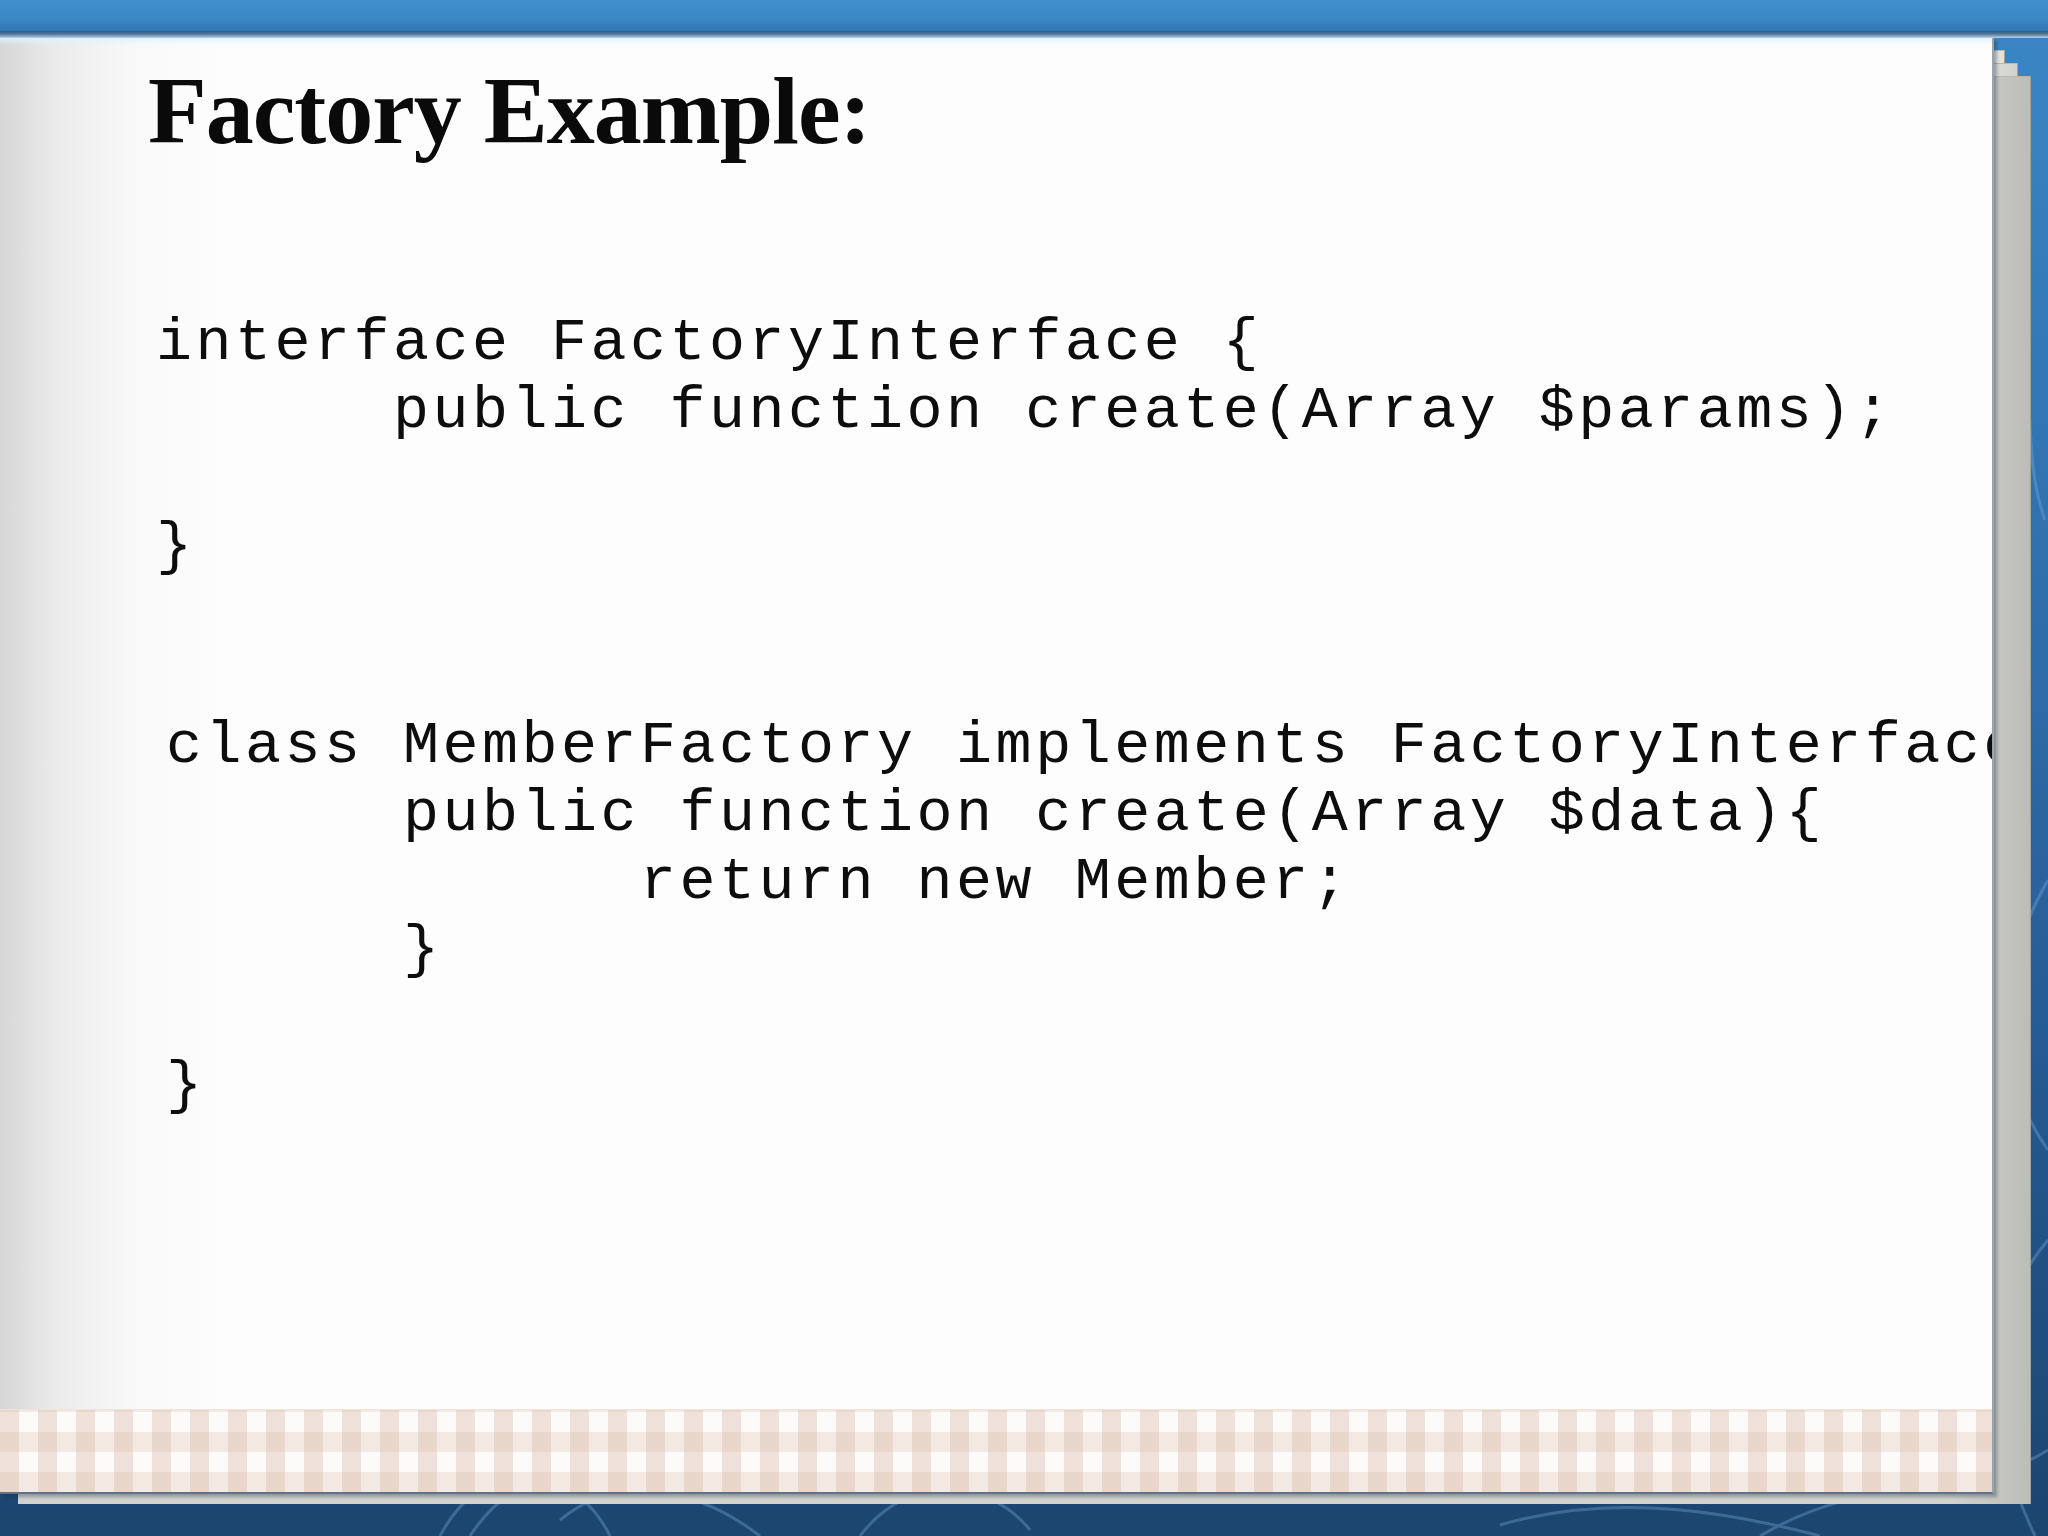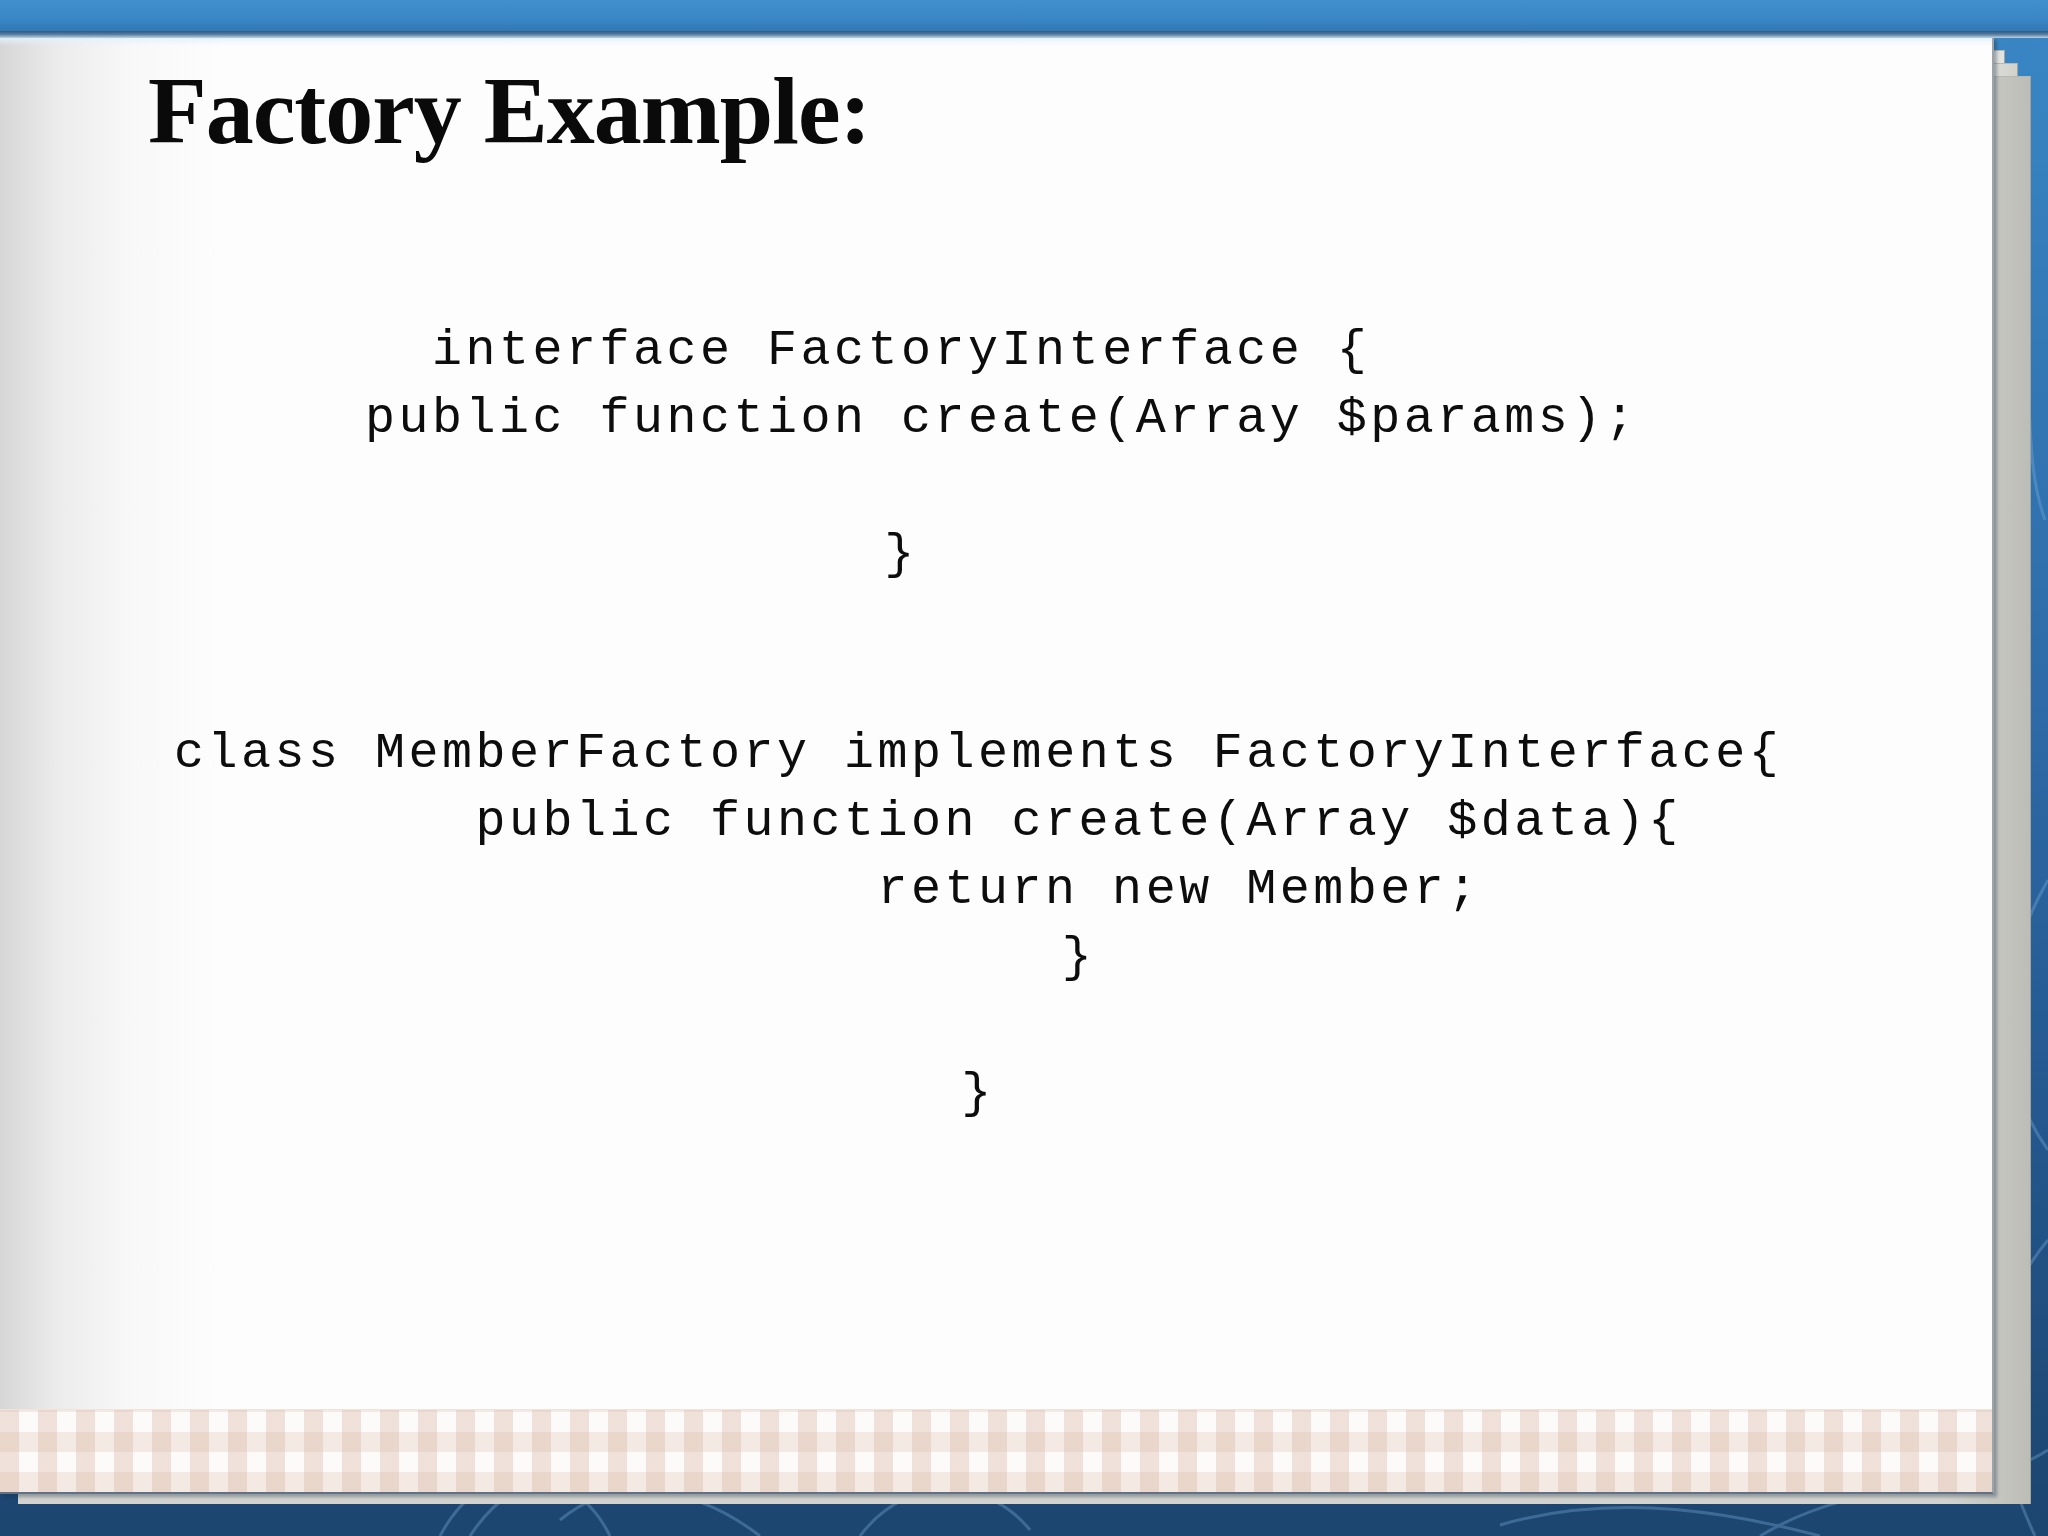--- a/index.html
+++ b/index.html
@@ -2,21 +2,20 @@
 <html><head>
 <meta charset="utf-8">
 <style>
   html,body{margin:0;padding:0;}
   #canvas{
     position:relative;
     width:2048px;height:1536px;
     overflow:hidden;
     background:linear-gradient(180deg,#3a87c5 0%,#347cb9 18%,#2e6ba8 45%,#24588f 72%,#1c456f 100%);
     font-family:"Liberation Sans",sans-serif;
-    text-align:center;
   }
   
   #swirls{position:absolute;left:0;top:0;width:2048px;height:1536px;}
   
   .top-bar{
     position:absolute;left:0;top:0;width:2048px;height:31px;
     background:linear-gradient(180deg,#4190cc 0%,#3a87c5 60%,#3177b4 100%);
   }
   .top-bar-edge{
     position:absolute;left:0;top:31px;width:2048px;height:7px;
@@ -56,23 +55,23 @@
     font-family:"Liberation Serif",serif;
     font-weight:bold;
     font-size:96px;
     line-height:1.05;
     letter-spacing:-1px;
     color:#0a0a0a;
     white-space:nowrap;
   }
   
   .code{
-    position:absolute;margin:16px;
+    position:absolute;margin:8px;
     font-family:"Liberation Mono",monospace;
-    font-size:50px;
+    font-size:60px;
     letter-spacing:3.5px;
     line-height:68px;
     color:#0d0d0d;
     white-space:pre;
   }
   .code-1{left:148px;top:264px;}
   .code-2{left:158px;top:667px;}
 </style>
 </head>
 <body>

